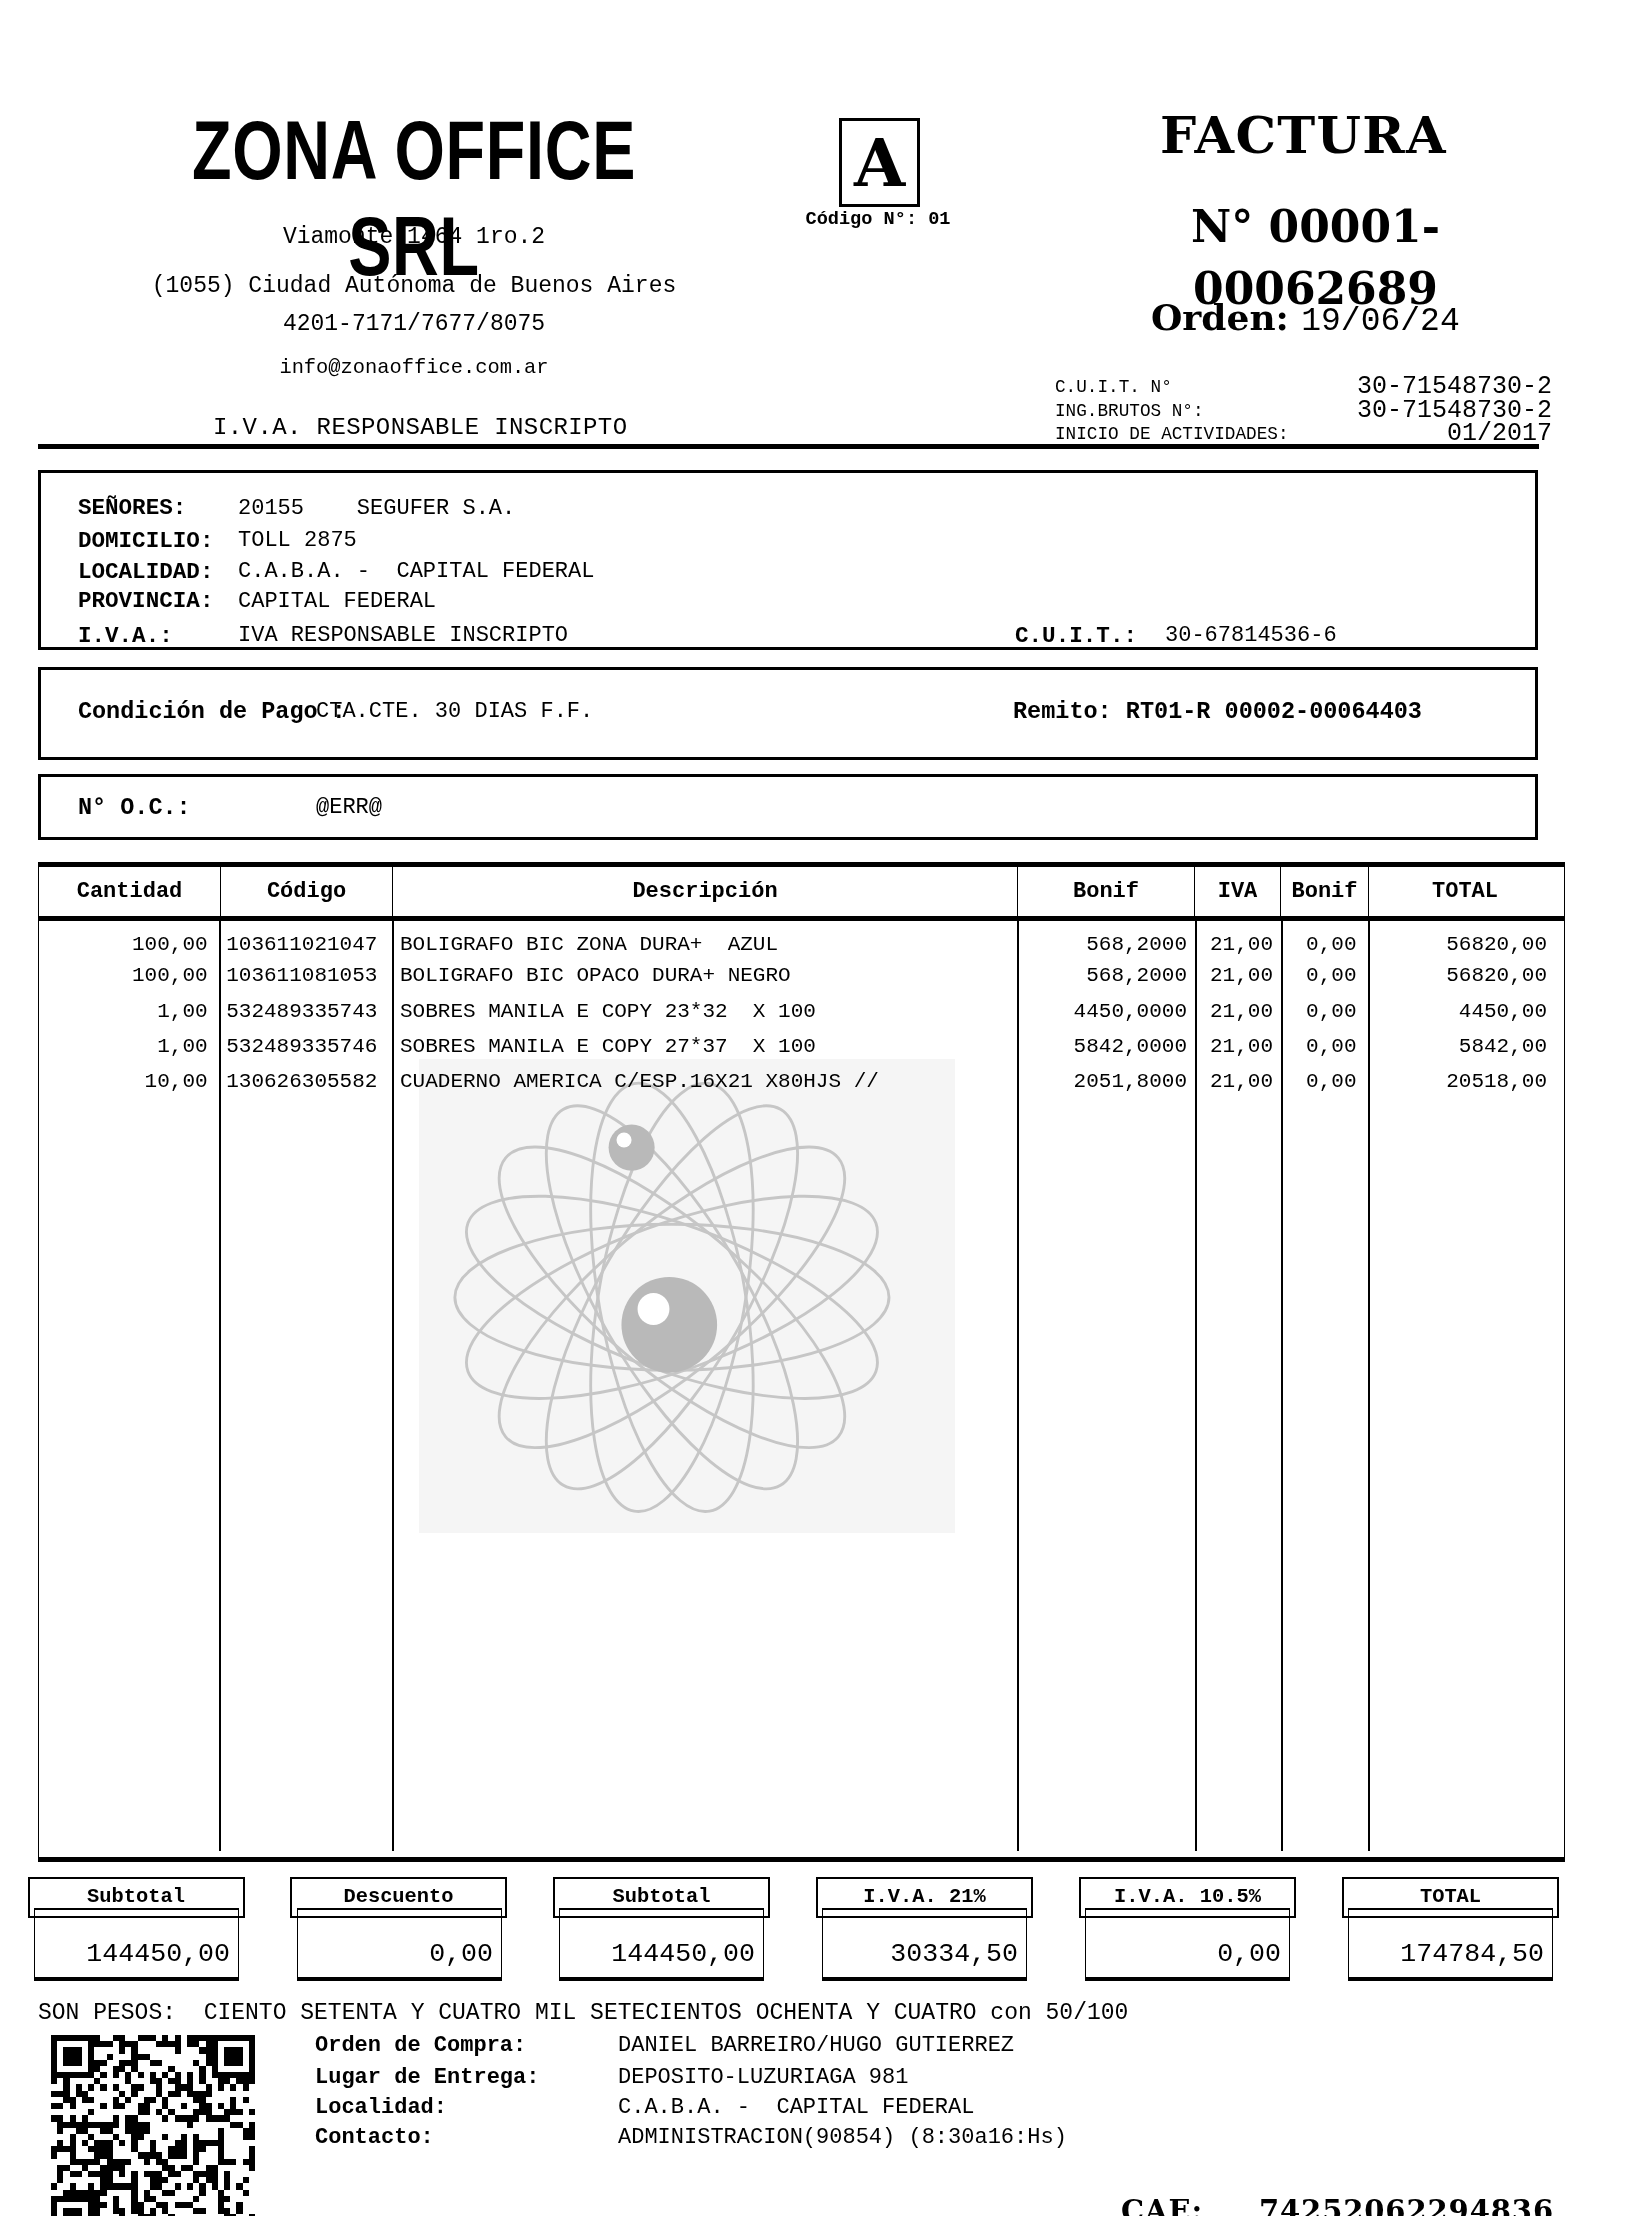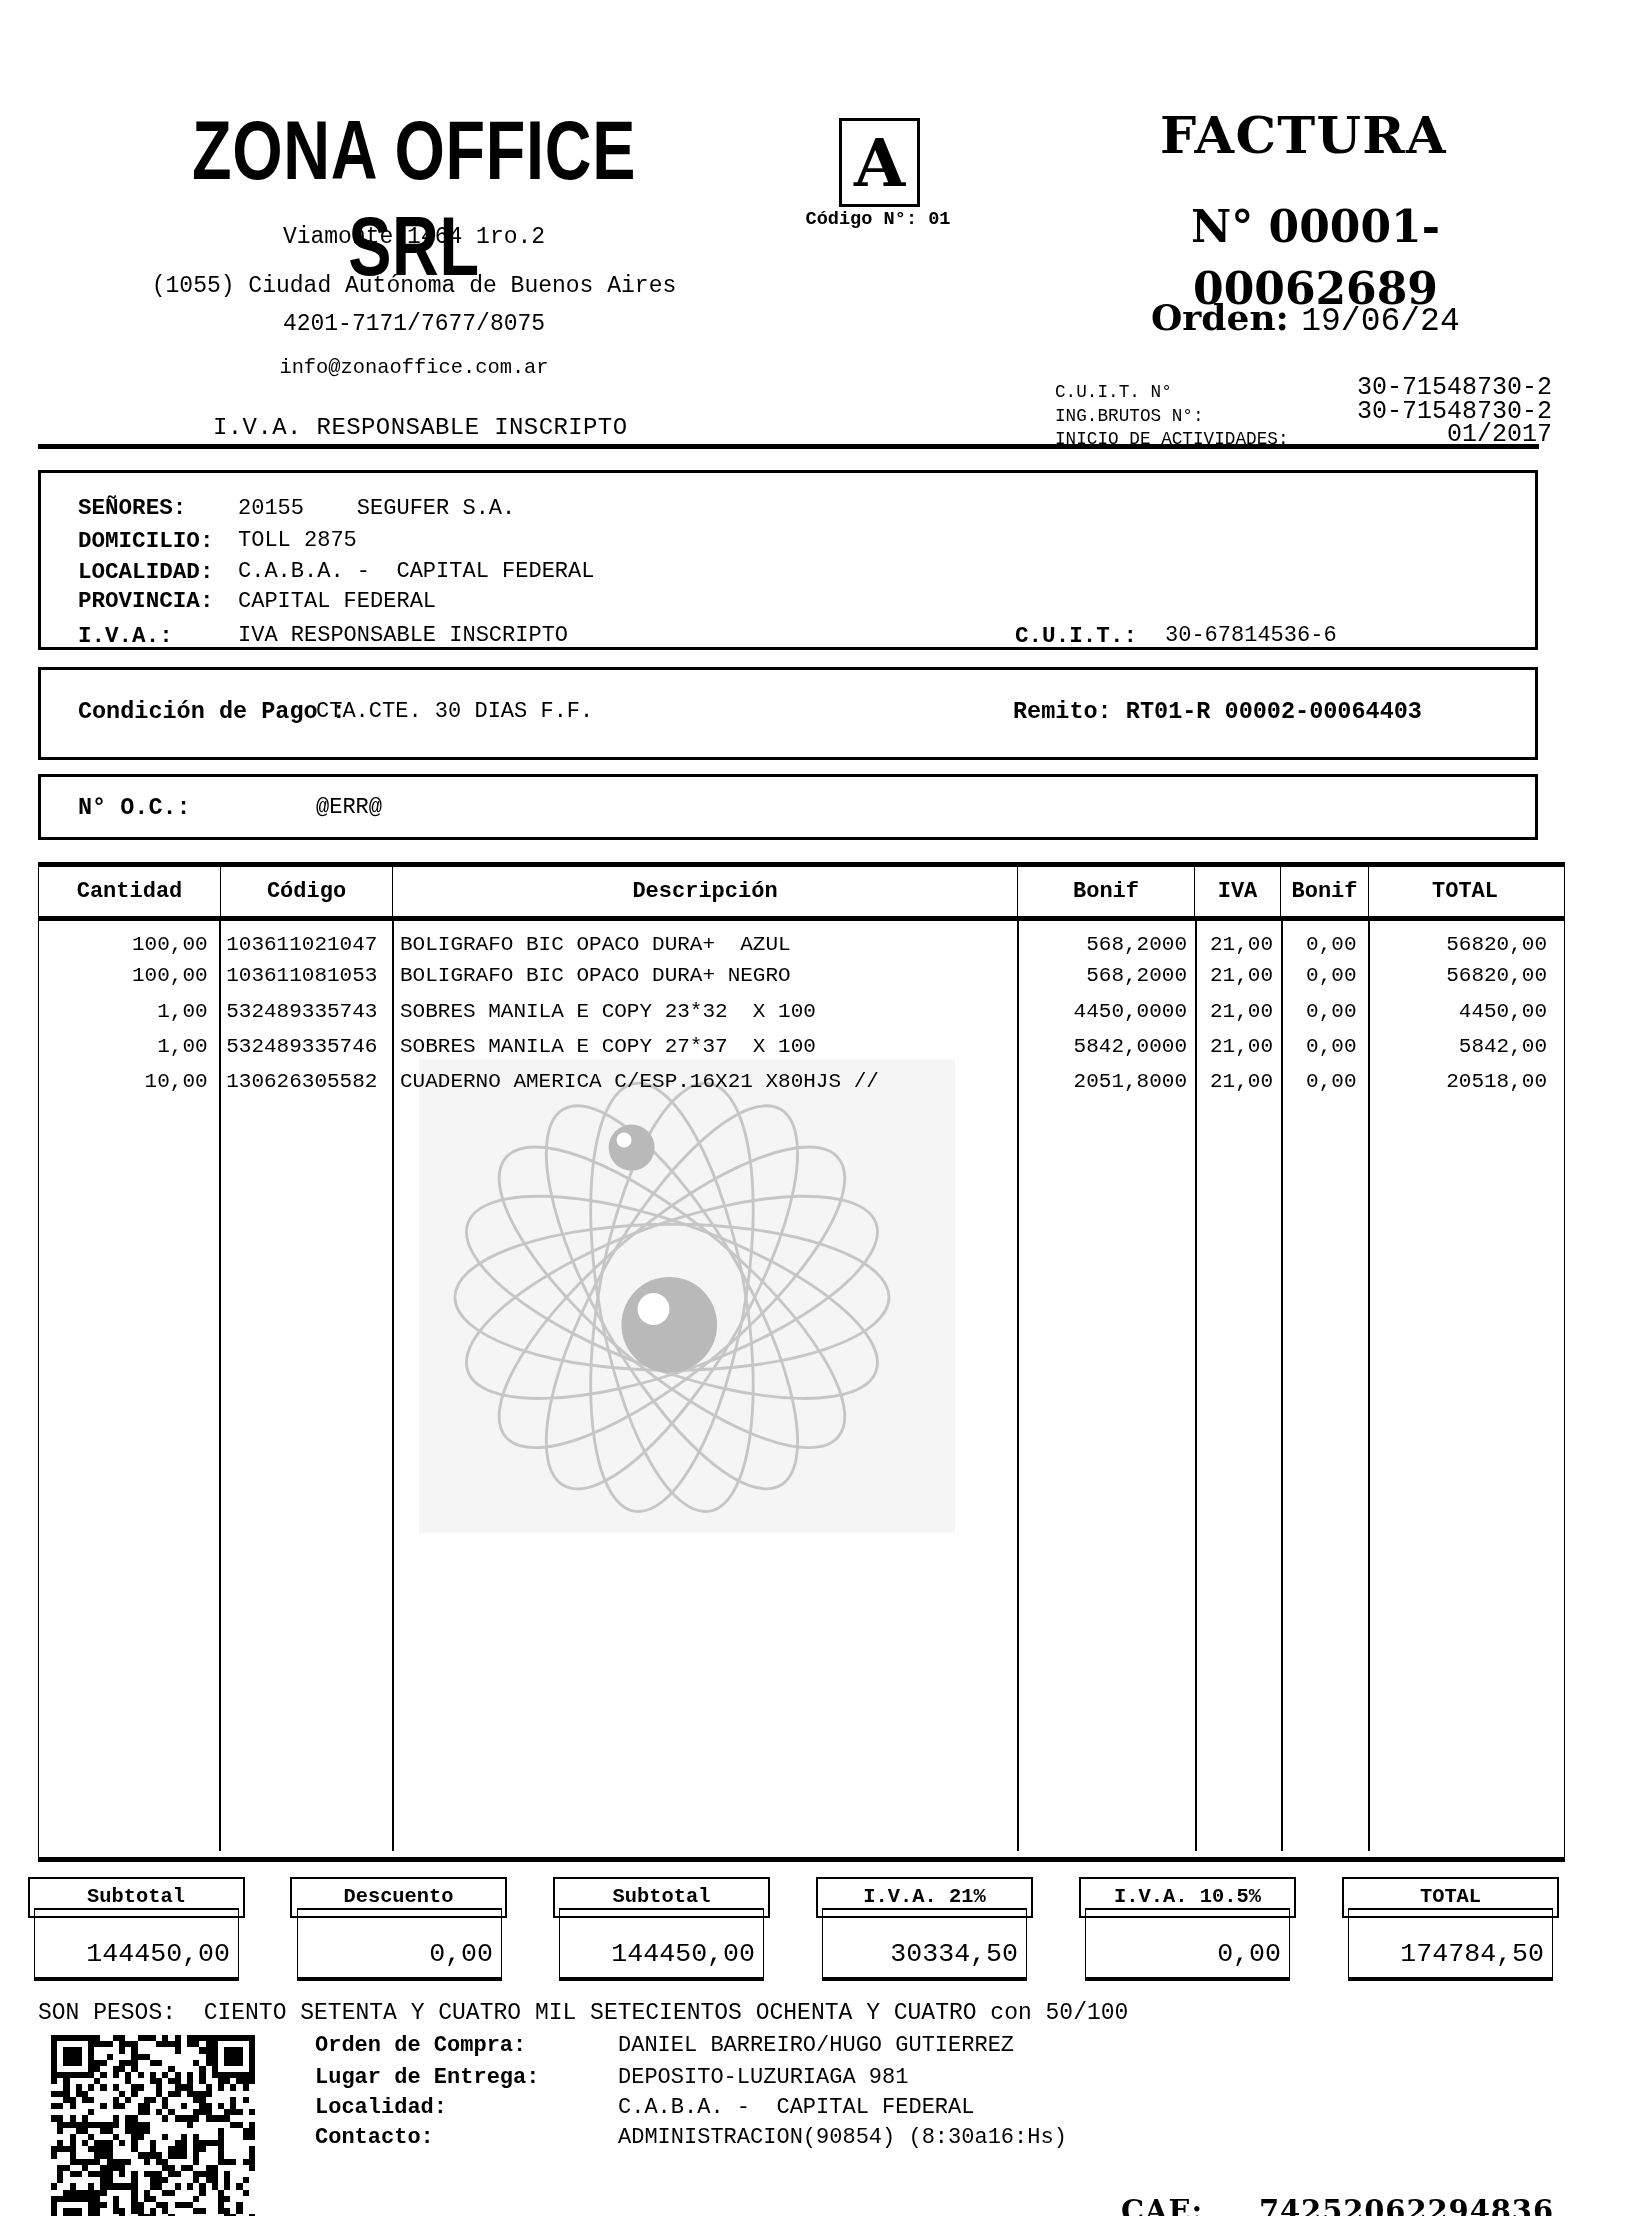--- a/index.html
+++ b/index.html
@@ -20,21 +20,21 @@
   .email{ left:66px; width:696px; text-align:center; font-size:20.4px;margin-top:6px; }
   .letterbox { left:839px; top:118px; width:81px; height:89px; border:3.1px solid #000; }
   .letterbox .ltr { width:100%; height:100%; display:flex; align-items:center; justify-content:center;
                     font-size:66px; }
   .codigo { left:798px; top:209px; width:160px; text-align:center; font-size:18.6px; font-weight:bold; }
   .factitle { left:1135px; top:105px; width:337px; text-align:center; font-size:51px; letter-spacing:1.3px; }
   .docnum { left:1077px; top:196px; width:477px; text-align:center; font-size:44px; line-height:62px; }
   .fecharow { left:1151px; top:296px; height:49px; display:flex; align-items:baseline; gap:12.4px; }
   .fecharow .fl { font-size:36px; }
   .fecharow .fv { font-size:33px; }
-  .taxrow { left:1055px; width:497px; height:31px; display:flex; justify-content:space-between; align-items:flex-end; }
+  .taxrow { left:1055px; width:497px; height:31px; display:flex; justify-content:space-between; align-items:center; }
   .taxrow .tl { font-size:17.7px; }
   .taxrow .tv { font-size:25px; }
   .ivastatus { left:213px; top:414px; font-size:24px; letter-spacing:0.4px; }
   .divider { left:38px; top:444px; width:1501px; height:4.9px; background:#000; }
 
   .box { border:3.5px solid #000; background:transparent; }
   .custbox { left:38px; top:470px; width:1500px; height:180px; }
   .crow-label { position:absolute; left:8.9px; font-size:22.6px; font-weight:bold; line-height:26.6px;margin-left:28px; }
   .crow-value { position:absolute; left:197px; font-size:22px; line-height:26.6px; white-space:pre; }
   .condbox { left:38px; top:667px; width:1500px; height:93px; }
@@ -175,21 +175,21 @@
     <div class="vline" style="left:180px"></div>
     <div class="vline" style="left:353px"></div>
     <div class="vline" style="left:978px"></div>
     <div class="vline" style="left:1156px"></div>
     <div class="vline" style="left:1242px"></div>
     <div class="vline" style="left:1329px"></div>
 
     <div class="trow" style="top:9.8px">
       <div class="c-qty">100,00</div>
       <div class="c-code">103611021047</div>
-      <div class="c-desc">BOLIGRAFO BIC OPACO DURA+  AZUL</div>
+      <div class="c-desc">BOLIGRAFO BIC ZONA DURA+  AZUL</div>
       <div class="c-price">568,2000</div>
       <div class="c-iva">21,00</div>
       <div class="c-bonif">0,00</div>
       <div class="c-total">56820,00</div>
     </div>
     <div class="trow" style="top:41px">
       <div class="c-qty">100,00</div>
       <div class="c-code">103611081053</div>
       <div class="c-desc">BOLIGRAFO BIC OPACO DURA+ NEGRO</div>
       <div class="c-price">568,2000</div>

